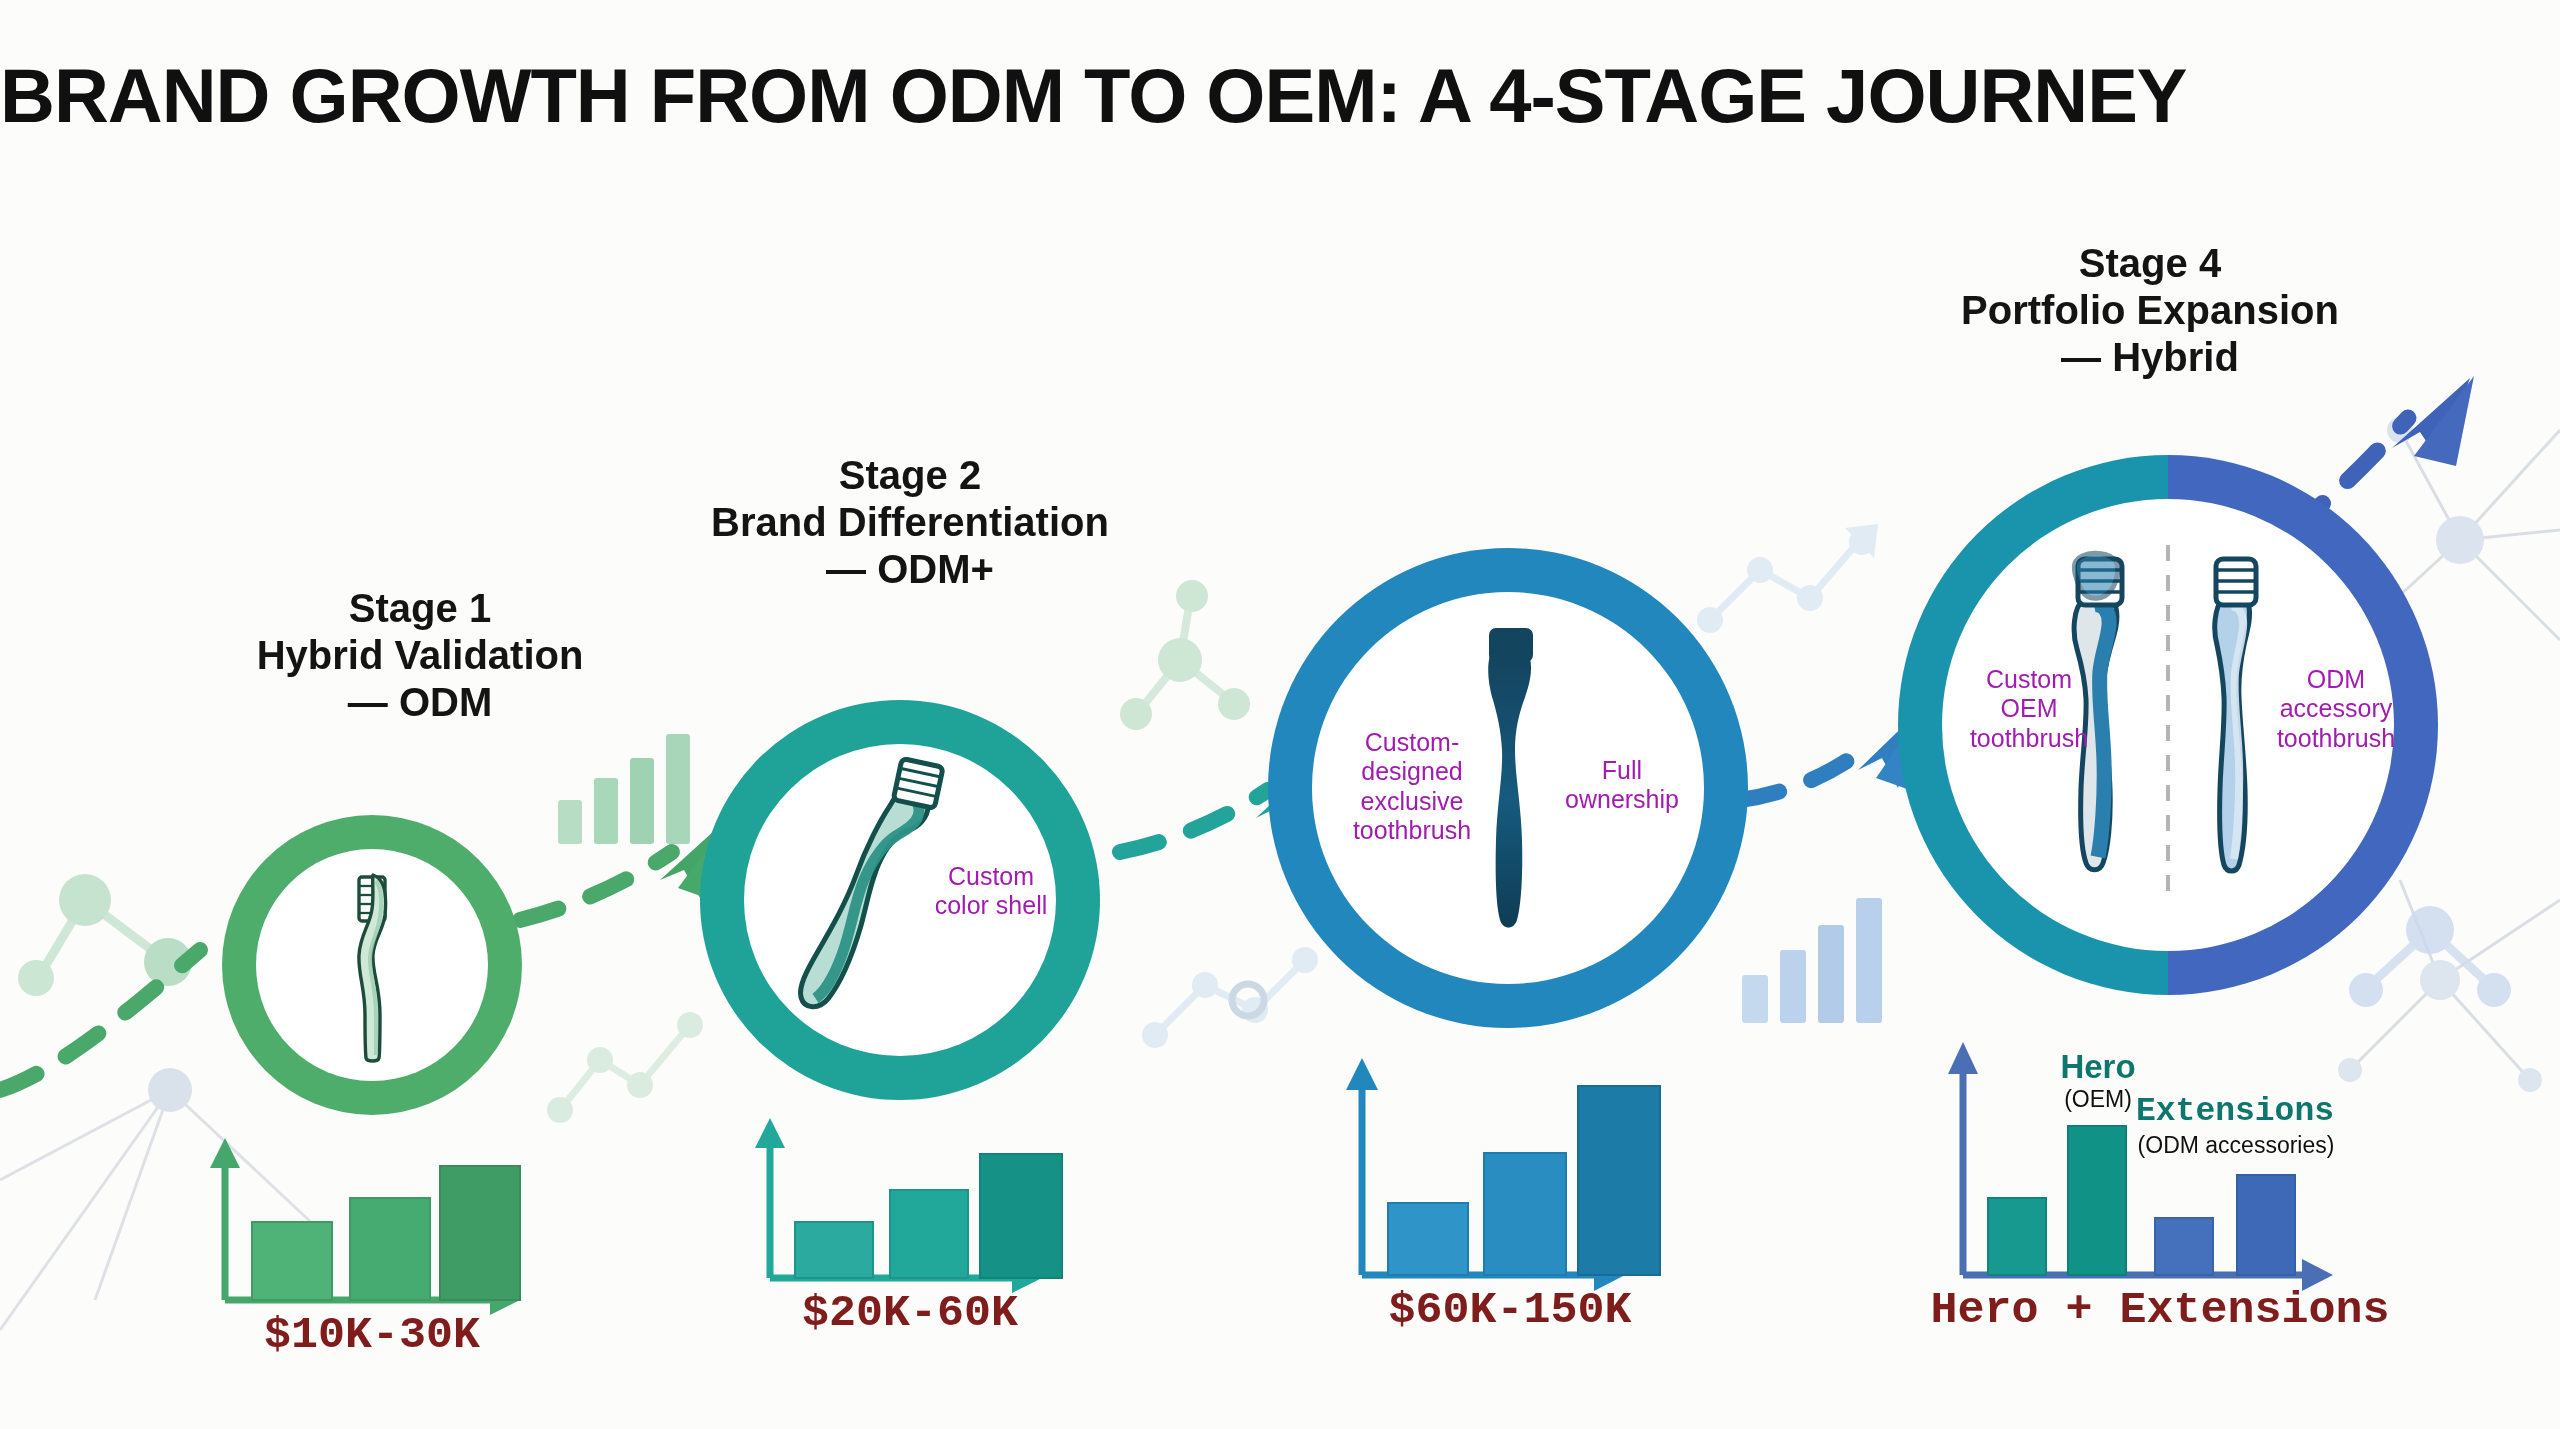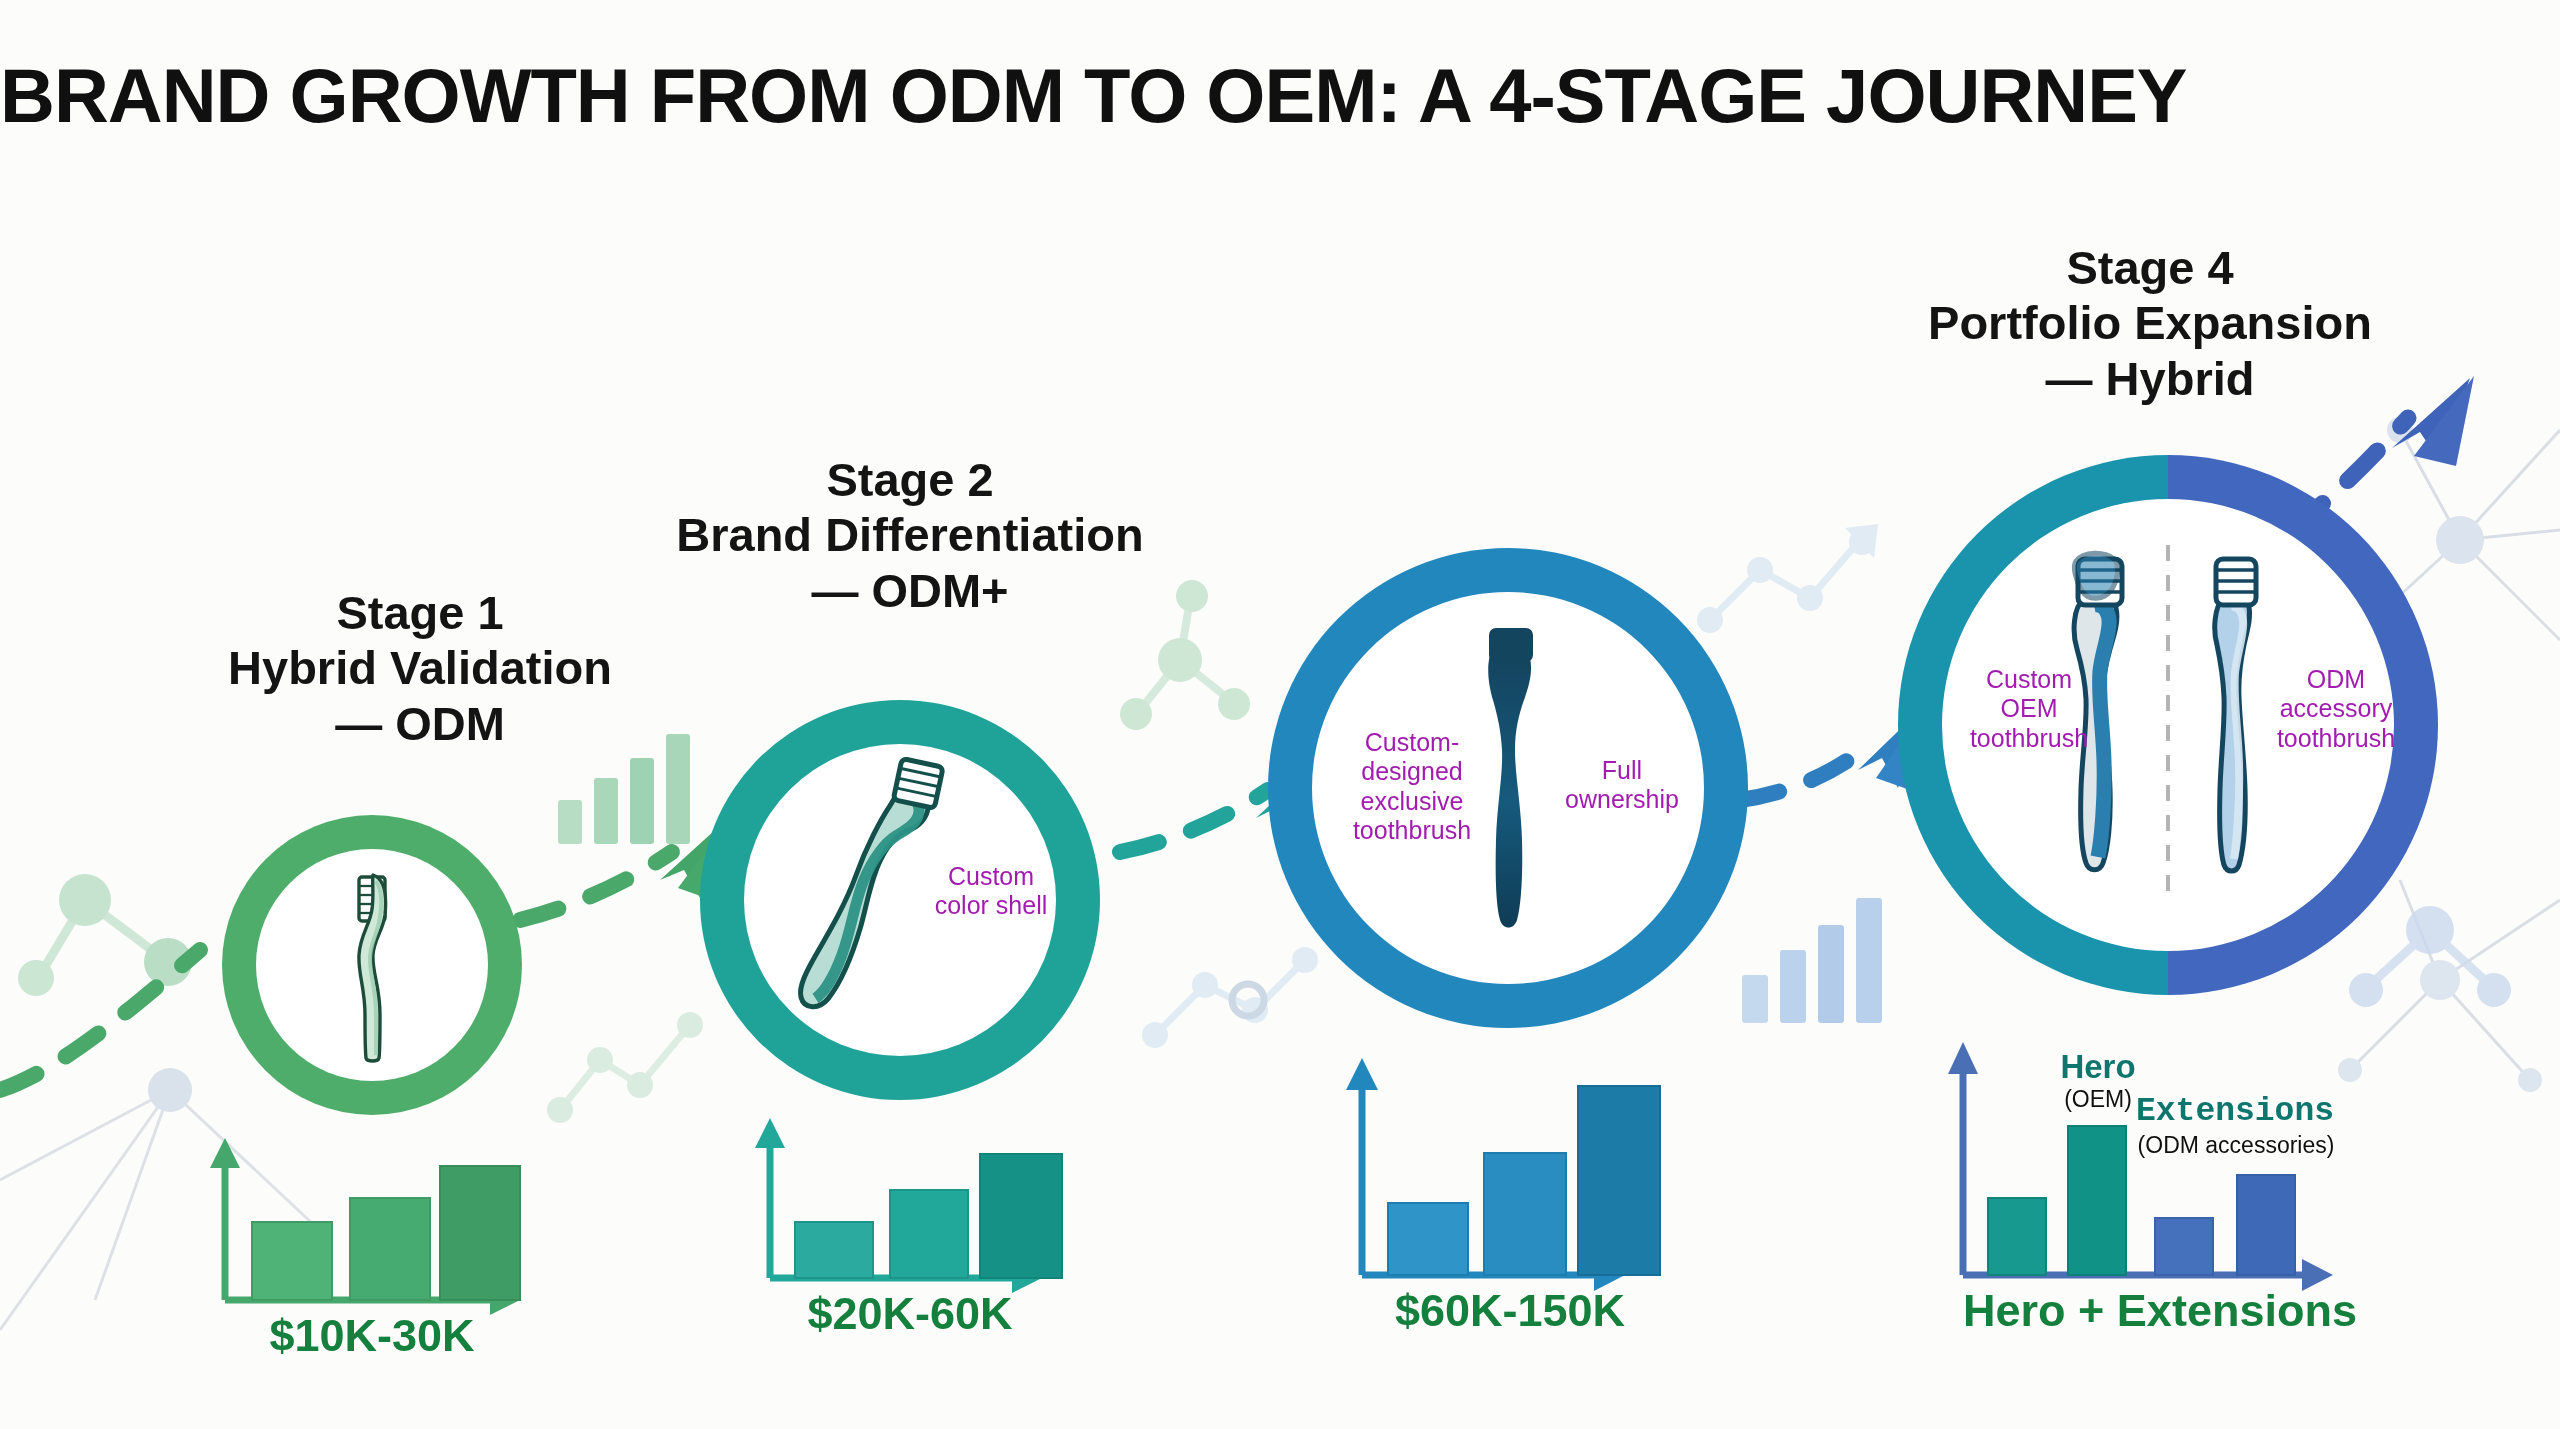--- a/index.html
+++ b/index.html
@@ -30,21 +30,21 @@
 
   
   .stage-col{position:absolute;z-index:4;}
 
   .stage-head{
     position:absolute;
     text-align:center;
     font-weight:bold;
     color:#141414;
     line-height:1.18;
-    font-size:47px;
+    font-size:40px;
     white-space:nowrap;
   }
   .stage-head .l1{display:block;}
   .stage-head .l2{display:block;}
   .stage-head .l3{display:block;}
 
   
   .ring-wrap{position:absolute;}
   .ring{
     position:absolute;inset:0;border-radius:50%;
@@ -61,23 +61,24 @@
     color:#a21caf;
     text-align:center;
     font-weight:400;
   }
 
   
   .money{
     position:absolute;
     font-size:45px;
     font-weight:bold;
-    color:#15803d;
+    color:#7f1d1d;
     text-align:center;
     white-space:nowrap;
+    font-family:Liberation Mono, monospace;
   }
 
   
   .bl-main{
     position:absolute;
     font-size:33px;font-weight:bold;color:#0f766e;
     white-space:nowrap;text-align:center;
   }
   .bl-sub{
     position:absolute;

